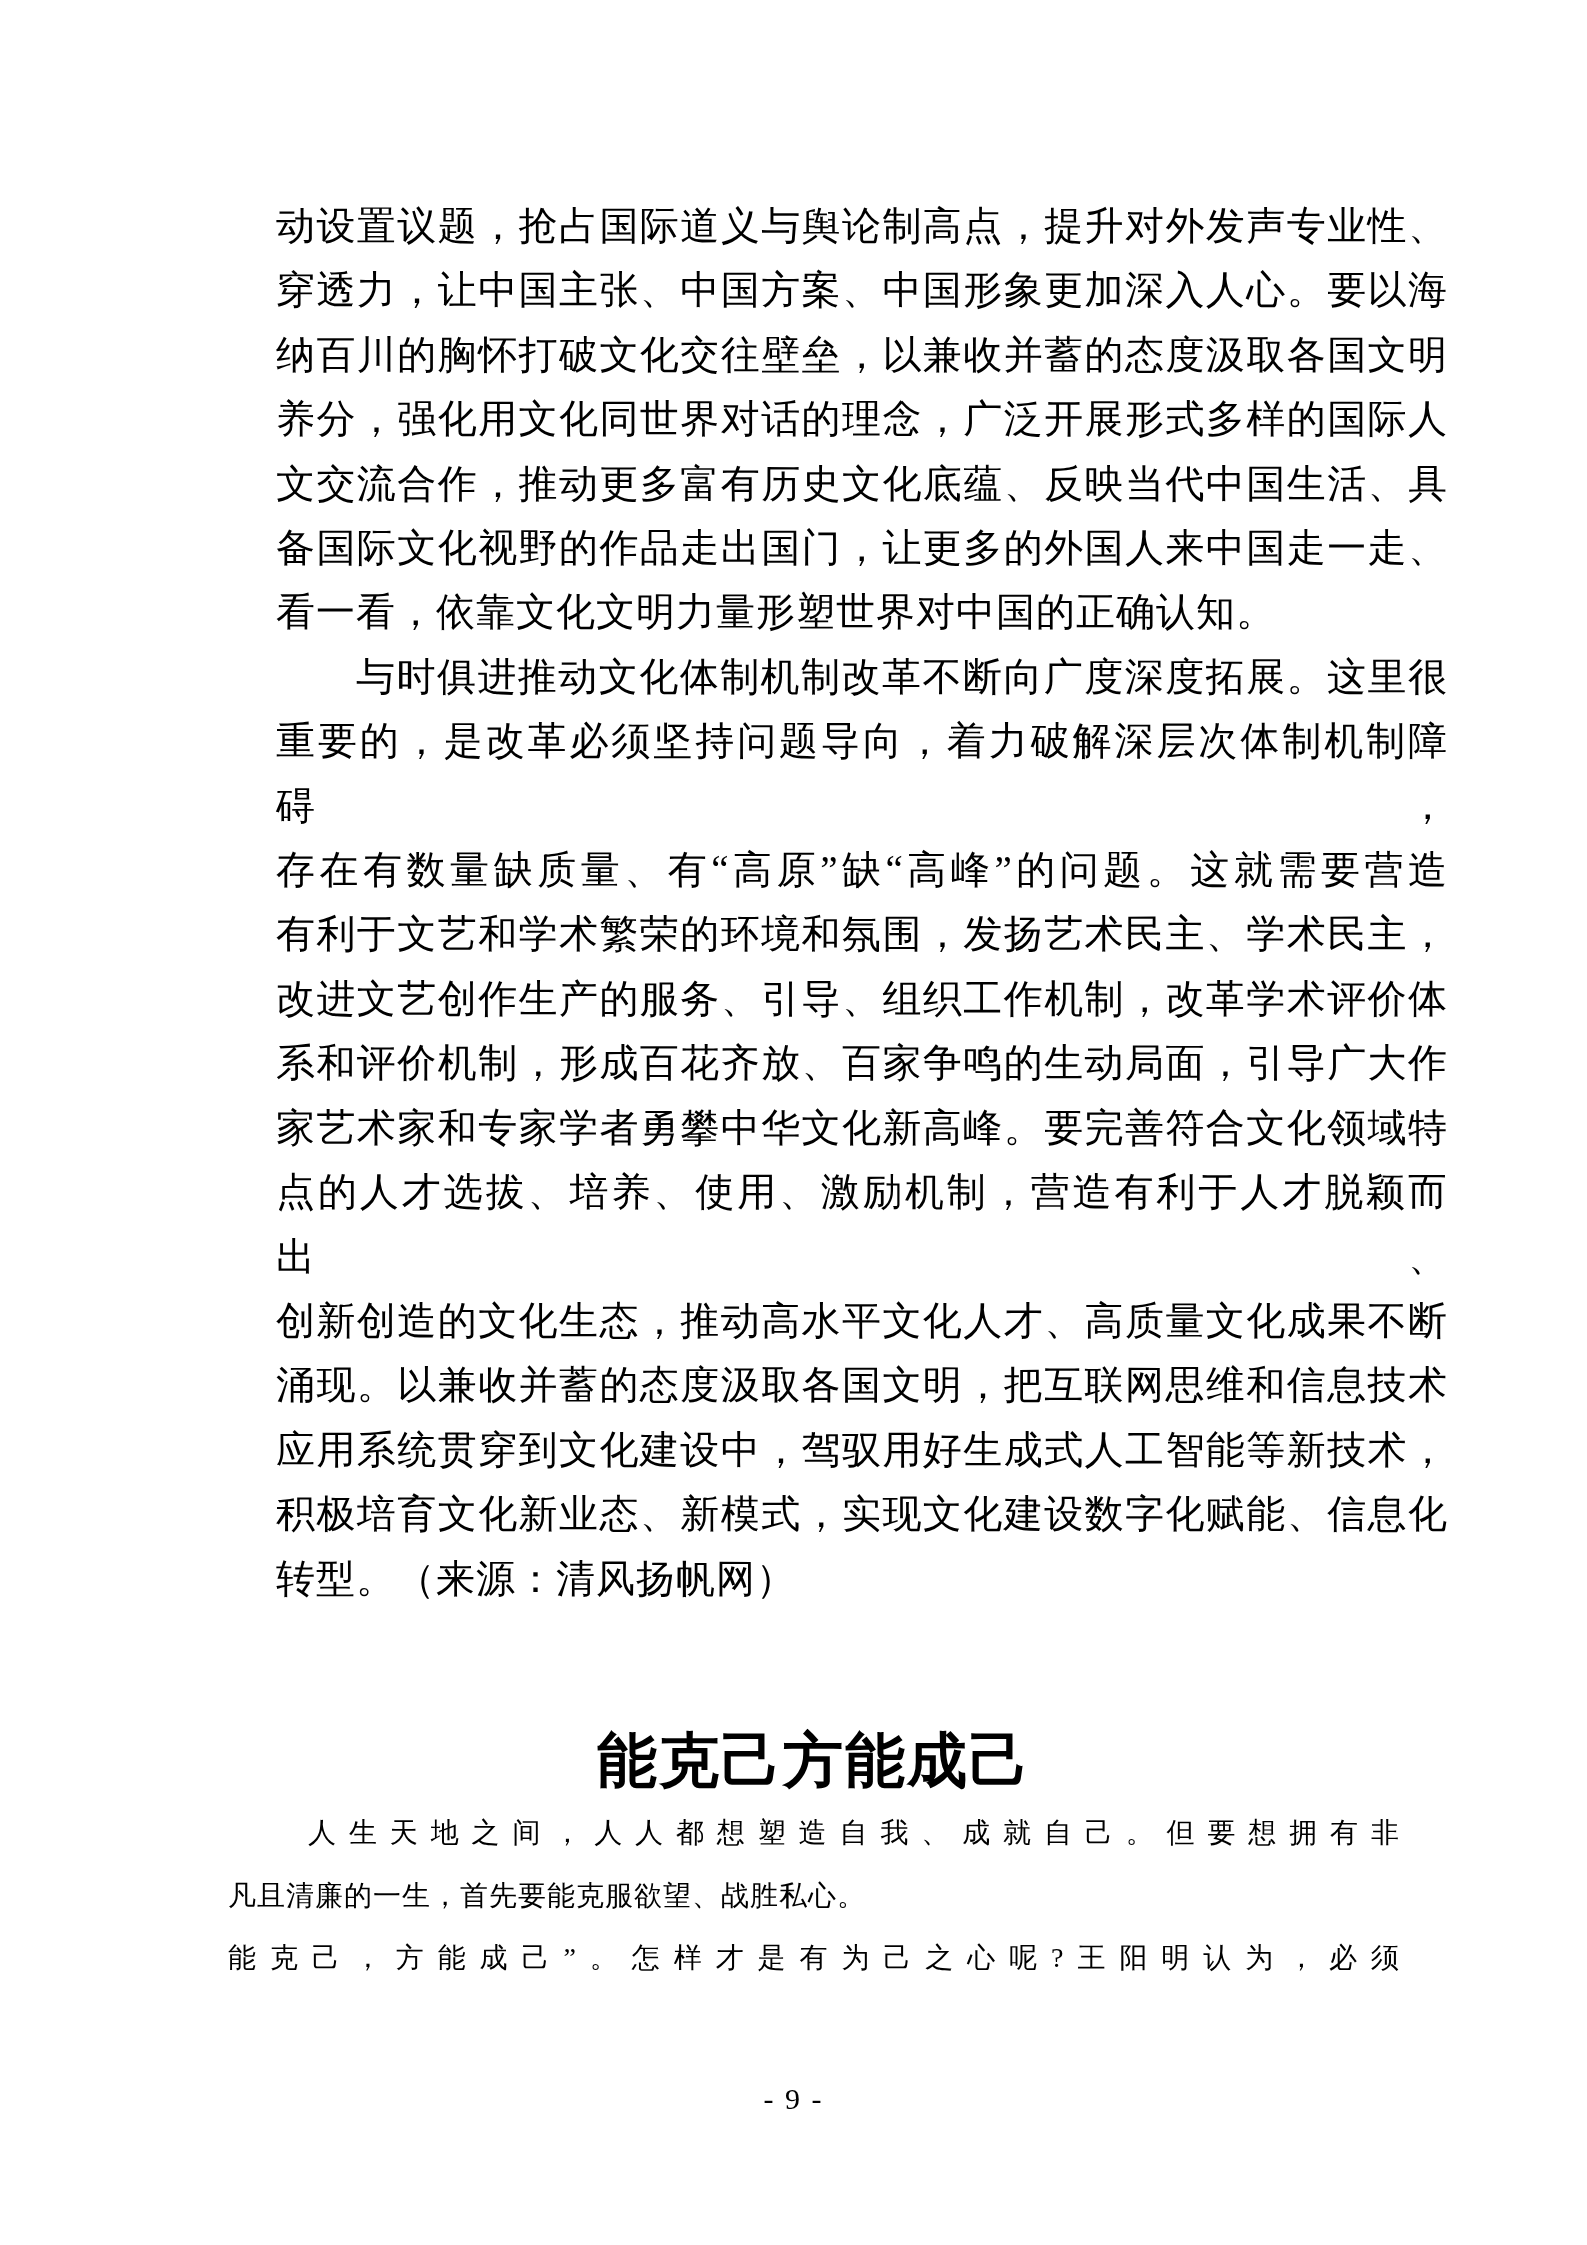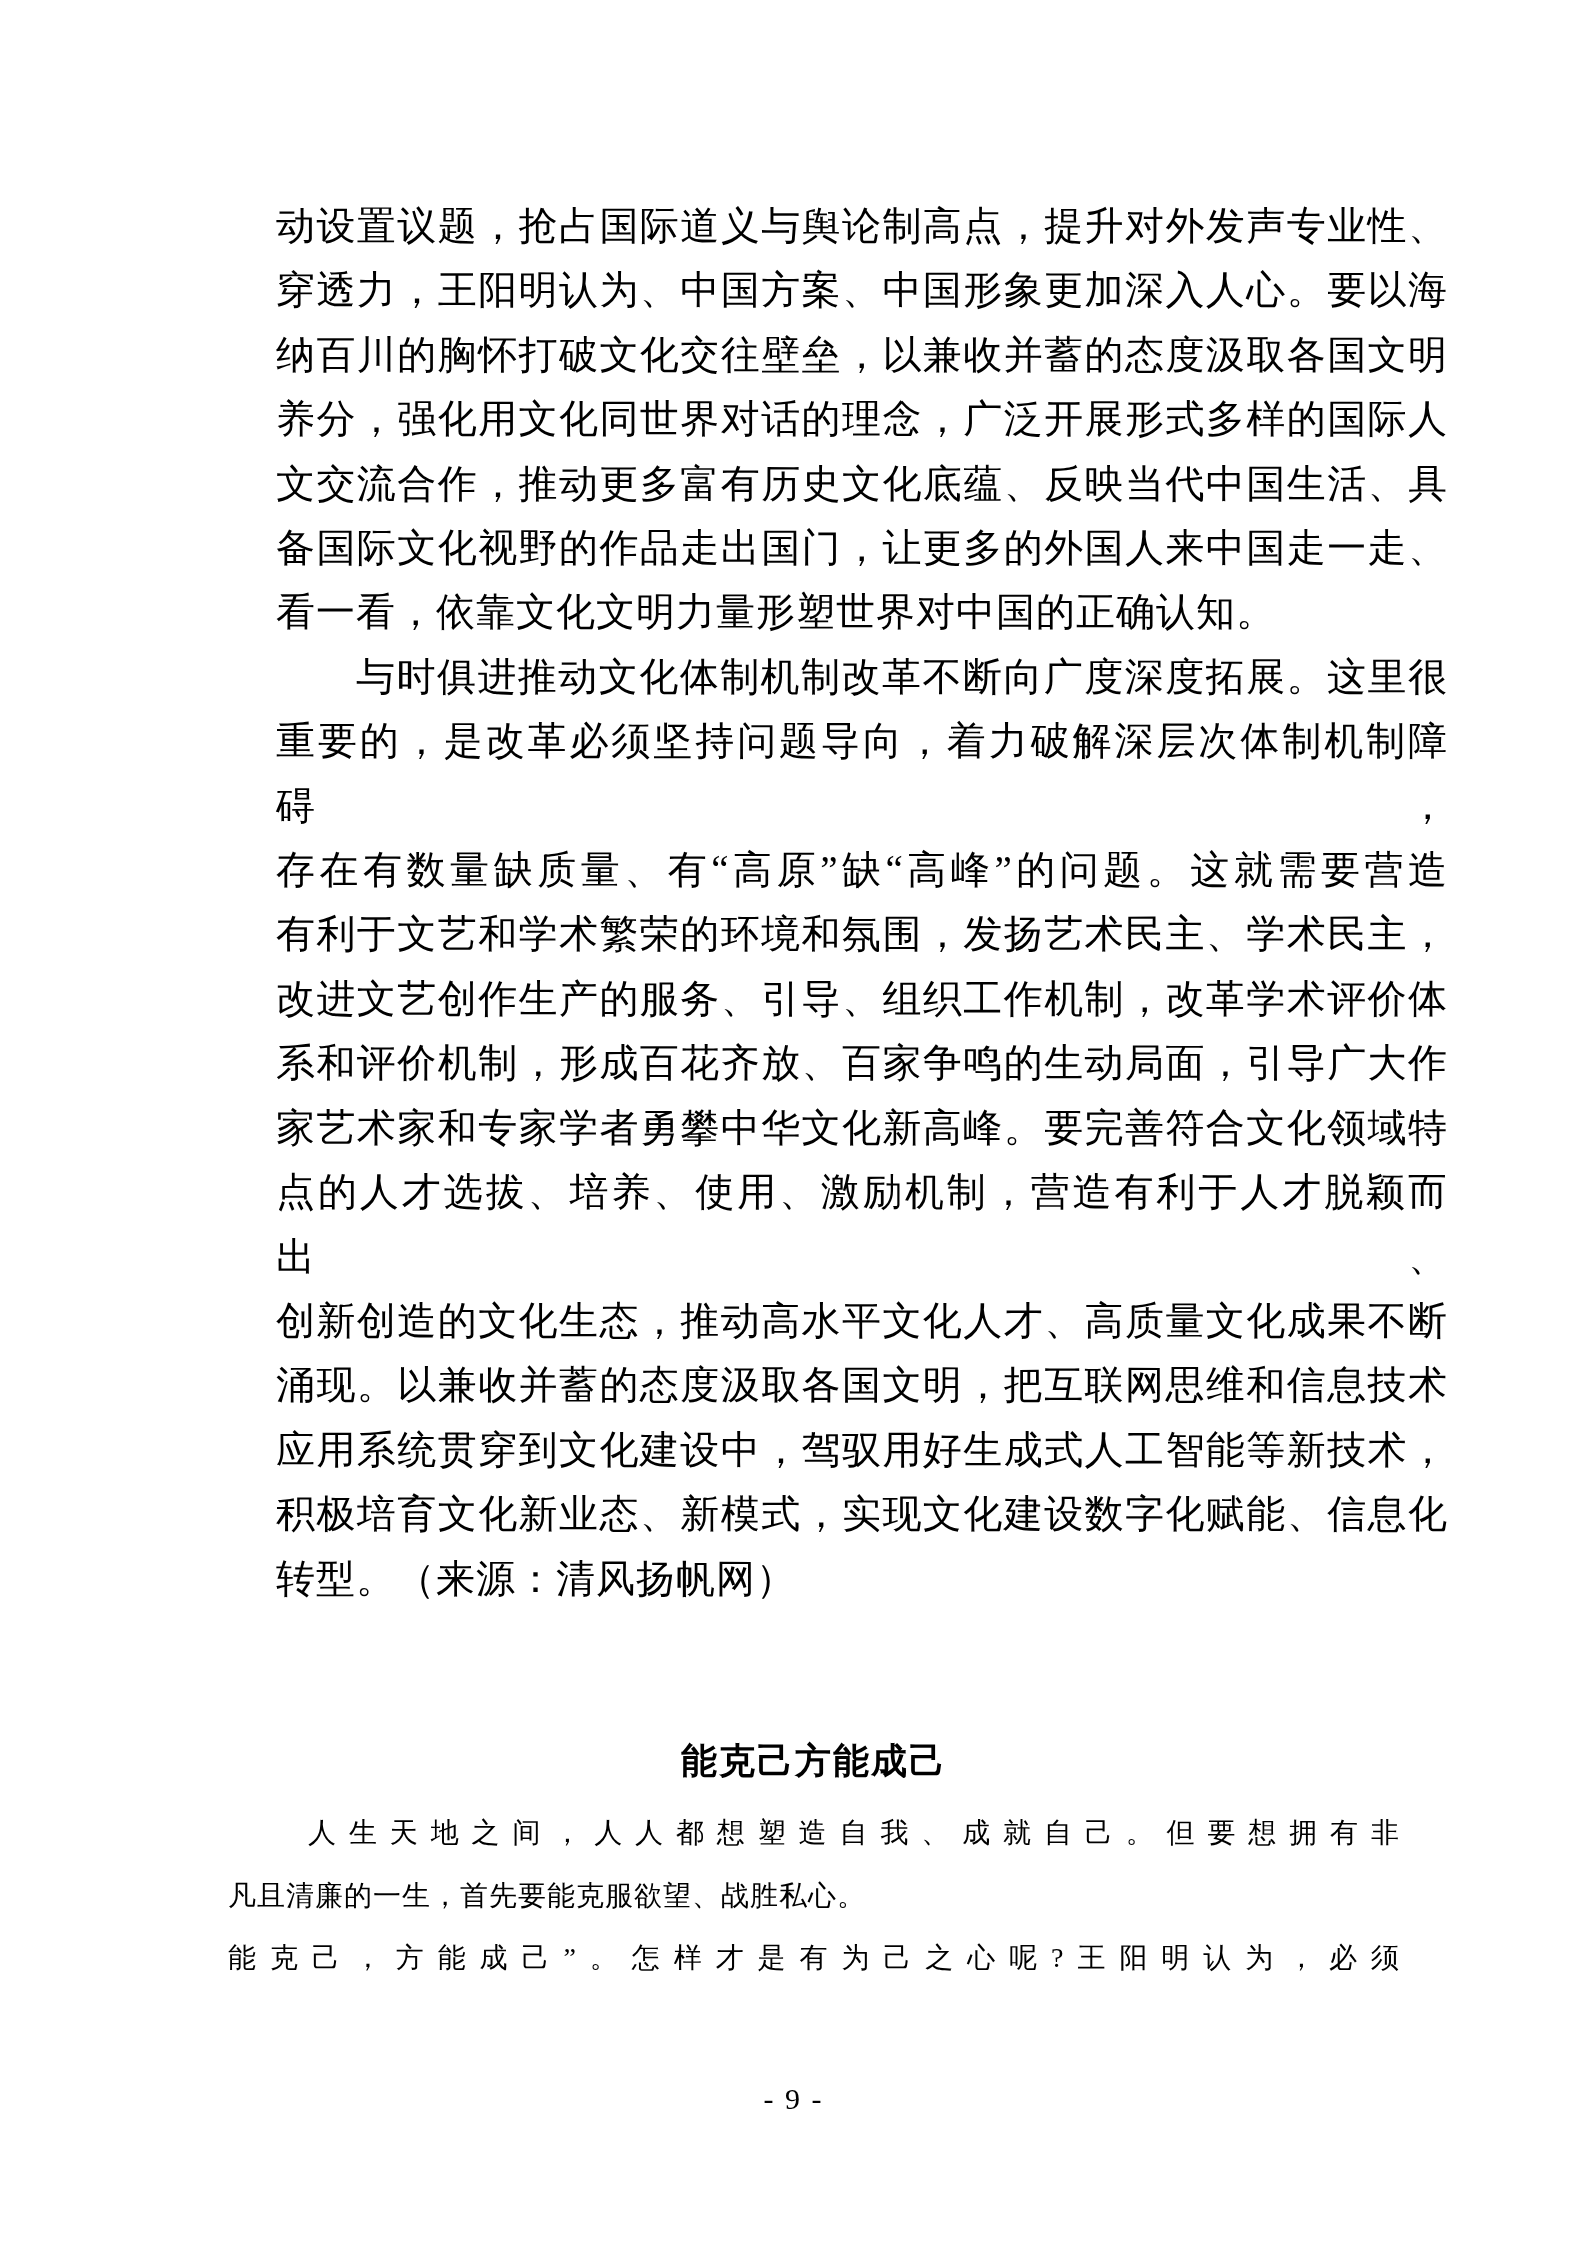--- a/index.html
+++ b/index.html
@@ -53,21 +53,21 @@
     box-sizing: border-box;
   }
   .section-header {
     top: 1601px;
     font-size: 40px;
     line-height: 64px;
     letter-spacing: 1px;
   }
   .article-title {
     top: 1725px;
-    font-size: 36px;
+    font-size: 60px;
     line-height: 72px;
     font-weight: bold;
     text-align: center;
     letter-spacing: 2px;
   }
   .article2-text {
     top: 1802px;
     font-size: 28px;
     line-height: 62.5px;
     letter-spacing: 1px;
@@ -83,21 +83,21 @@
     letter-spacing: 2px;
   }
 </style>
 </head>
 <body>
 
 <div class="page">
 
   <div class="block body-text">
     <div class="line fill">动设置议题，抢占国际道义与舆论制高点，提升对外发声专业性、</div>
-    <div class="line fill">穿透力，王阳明认为、中国方案、中国形象更加深入人心。要以海</div>
+    <div class="line fill">穿透力，让中国主张、中国方案、中国形象更加深入人心。要以海</div>
     <div class="line fill">纳百川的胸怀打破文化交往壁垒，以兼收并蓄的态度汲取各国文明</div>
     <div class="line fill">养分，强化用文化同世界对话的理念，广泛开展形式多样的国际人</div>
     <div class="line fill">文交流合作，推动更多富有历史文化底蕴、反映当代中国生活、具</div>
     <div class="line fill">备国际文化视野的作品走出国门，让更多的外国人来中国走一走、</div>
     <div class="line last">看一看，依靠文化文明力量形塑世界对中国的正确认知。</div>
     <div class="line fill indent">与时俱进推动文化体制机制改革不断向广度深度拓展。这里很</div>
     <div class="line fill">重要的，是改革必须坚持问题导向，着力破解深层次体制机制障碍，</div>
     <div class="line fill">存在有数量缺质量、有“高原”缺“高峰”的问题。这就需要营造</div>
     <div class="line fill">有利于文艺和学术繁荣的环境和氛围，发扬艺术民主、学术民主，</div>
     <div class="line fill">改进文艺创作生产的服务、引导、组织工作机制，改革学术评价体</div>

